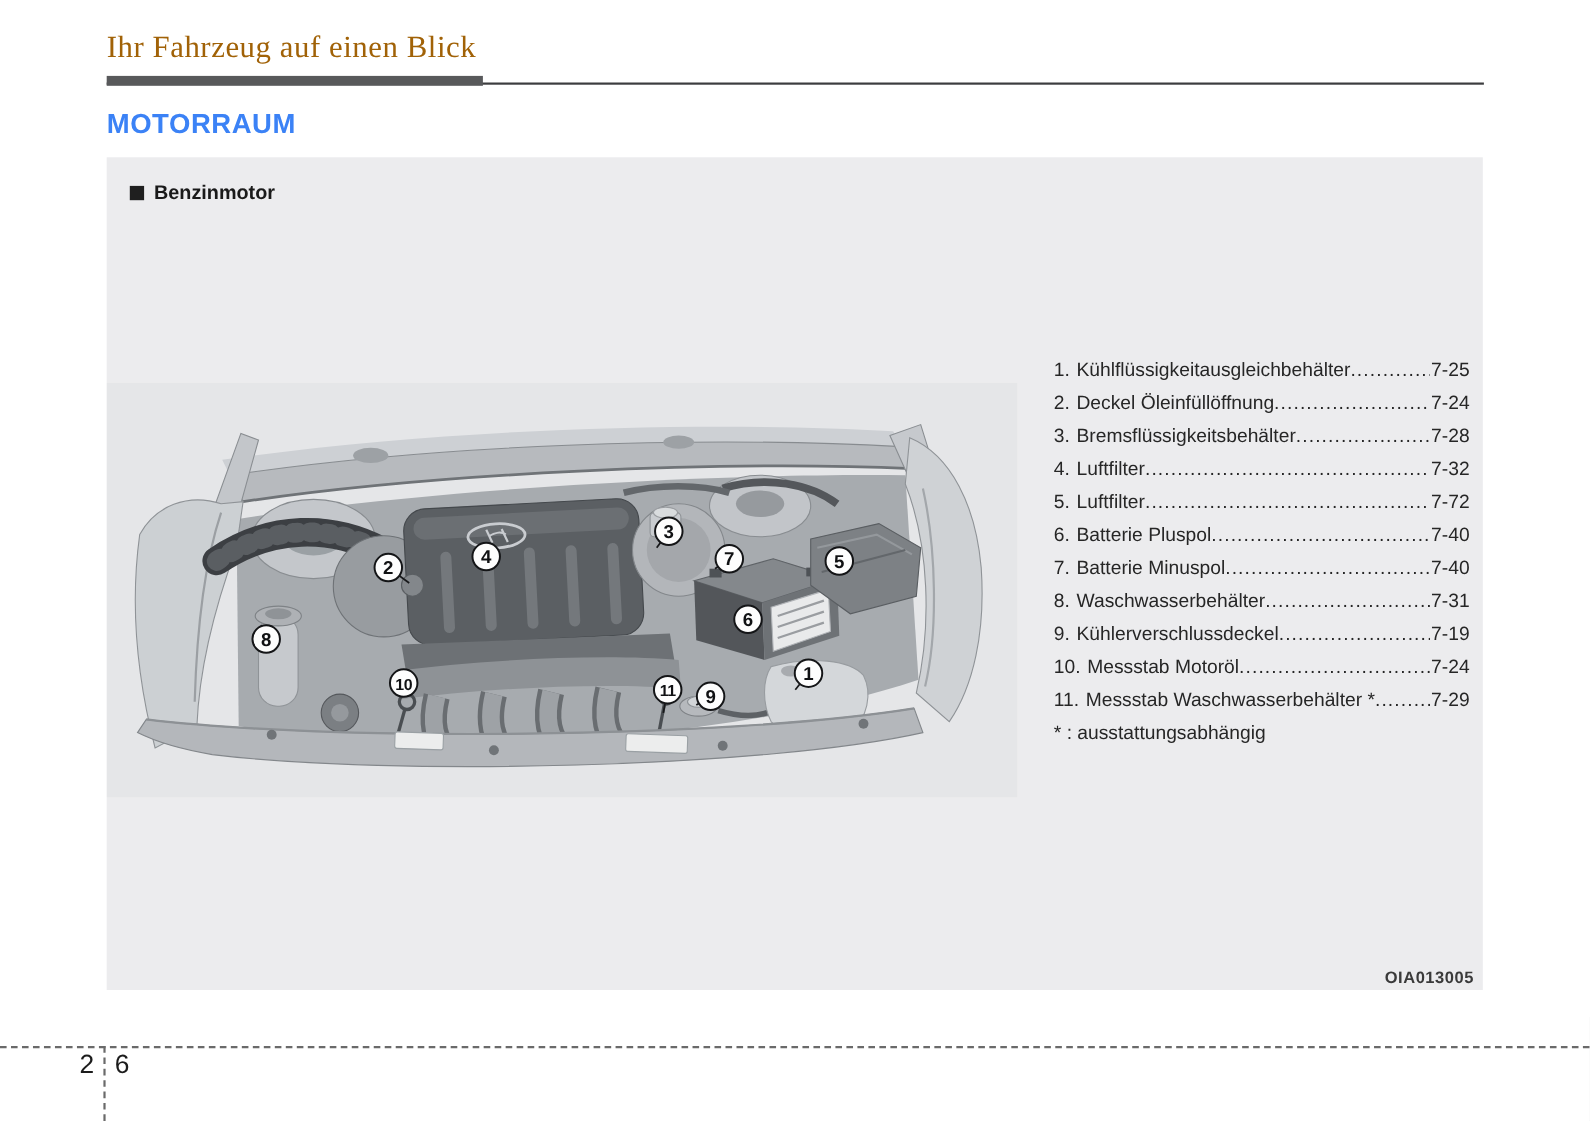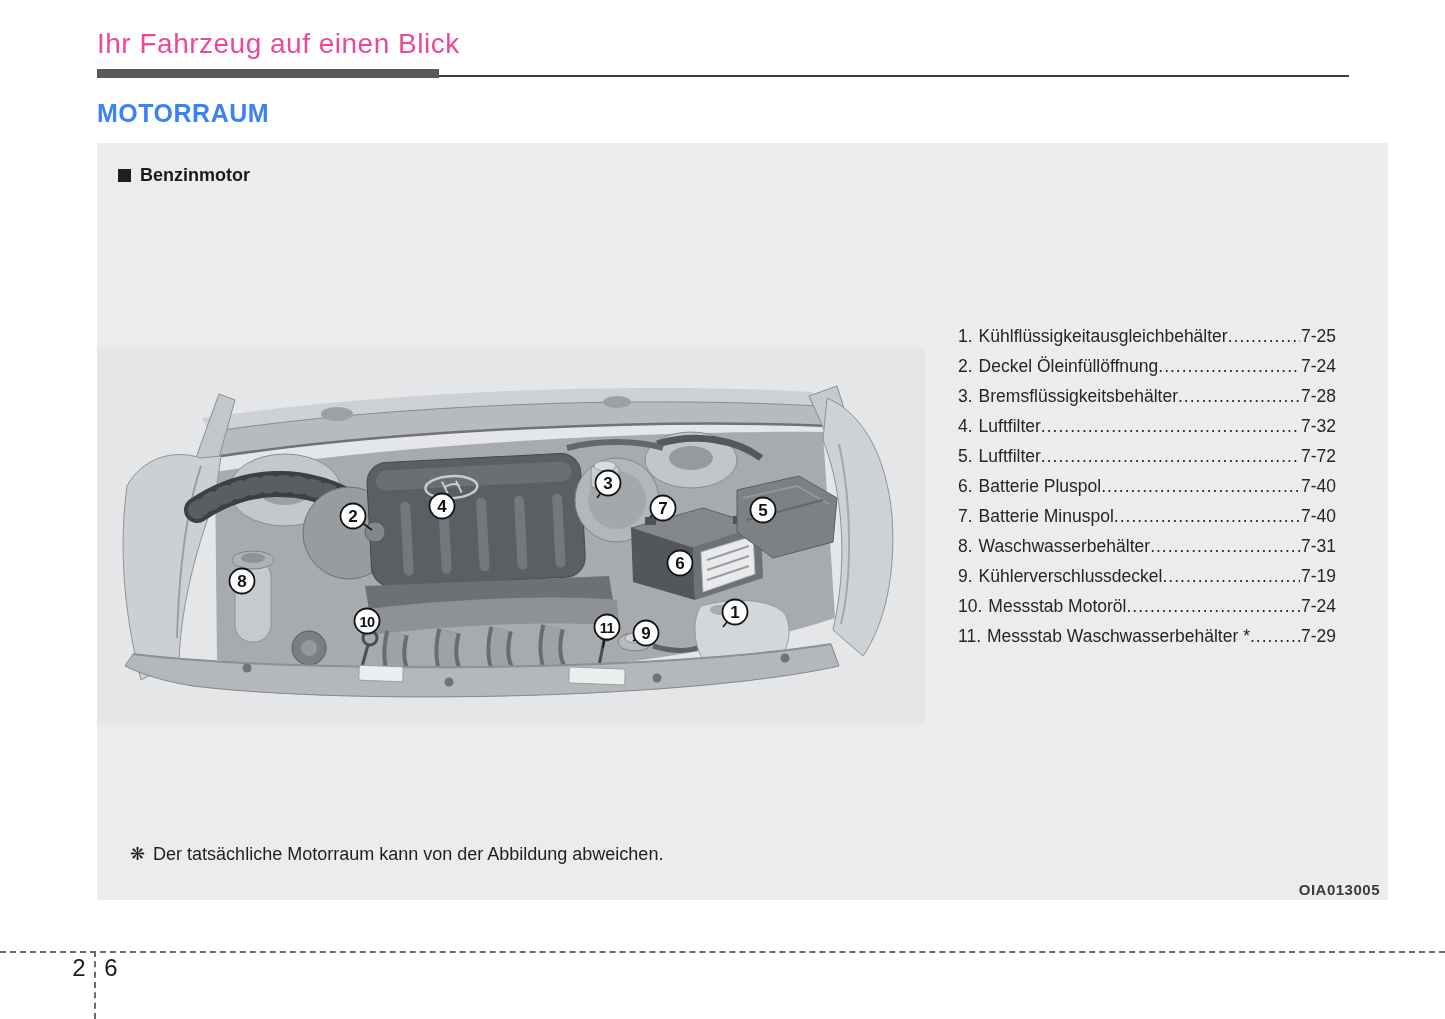--- a/index.html
+++ b/index.html
@@ -1,28 +1,28 @@
 <!DOCTYPE html>
 <html><head>
 <meta charset="utf-8">
 <style>
   html,body{margin:0;padding:0;background:#ffffff;}
   body{width:1445px;height:1019px;position:relative;overflow:hidden;
        font-family:"Liberation Sans",sans-serif;-webkit-font-smoothing:antialiased;}
 
   
   .header-title{position:absolute;left:97px;top:28px;
-    font-family:Liberation Sans, sans-serif;font-size:28px;color:#ec4899;letter-spacing:.5px;}
+    font-family:Liberation Serif, serif;font-size:28px;color:#a16207;letter-spacing:.5px;}
   .rule-thin{position:absolute;left:97px;top:75px;width:1252px;height:2px;background:#3c3d3f;}
   .rule-thick{position:absolute;left:97px;top:69px;width:342px;height:9px;background:#58595b;}
   .section-title{position:absolute;left:97px;top:99px;margin:0;
     font-size:25px;font-weight:bold;color:#3b82f6;letter-spacing:.5px;}
 
   
-  .panel{position:absolute;left:97px;top:143px;width:1251px;height:757px;background:#ececee;padding-left:40px;}
+  .panel{position:absolute;left:97px;top:143px;width:1251px;height:757px;background:#ececee;}
   .figure-label{position:absolute;left:21px;top:22px;font-size:18px;font-weight:bold;color:#1a1a1a;
     display:flex;align-items:center;}
   .figure-label .sq{display:inline-block;width:13px;height:13px;background:#1f1f1f;margin-right:9px;}
 
   .engine{position:absolute;left:0px;top:205px;width:828px;height:377px;display:block;}
 
   
   .legend{position:absolute;left:861px;top:183px;width:378px;}
   .lrow{display:flex;align-items:baseline;height:30px;font-size:17.5px;color:#262626;white-space:nowrap;}
   .lrow .ln{margin-right:6px;flex:none;}
@@ -281,24 +281,22 @@
         <span class="ll">Messstab Motoröl</span>
         <span class="ld">................................................................................................</span>
         <span class="lp">7-24</span>
       </div>
       <div class="lrow">
         <span class="ln">11.</span>
         <span class="ll">Messstab Waschwasserbehälter *</span>
         <span class="ld">................................................................................................</span>
         <span class="lp">7-29</span>
       </div>
+      <div class="lfoot">* : ausstattungsabhängig</div>
     </div>
 
-  <div class="note">
-    <span class="sym">❋</span><span>Der tatsächliche Motorraum kann von der Abbildung abweichen.</span>
-  </div>
   <div class="image-code">OIA013005</div>
 </div>
 
 <div class="foot-hline"></div>
 <div class="foot-vline"></div>
 <span class="foot-num foot-chap">2</span>
 <span class="foot-num foot-page">6</span>
 
 </body></html>

